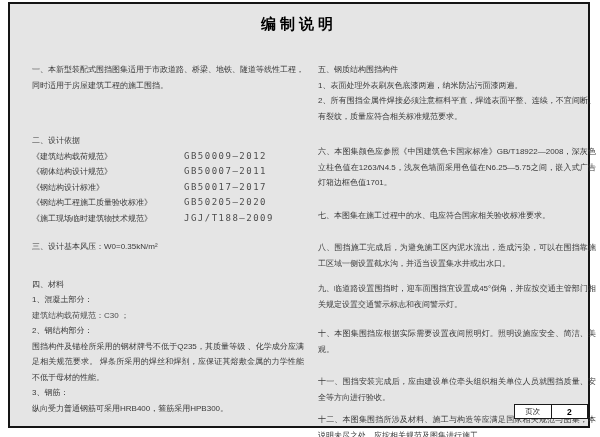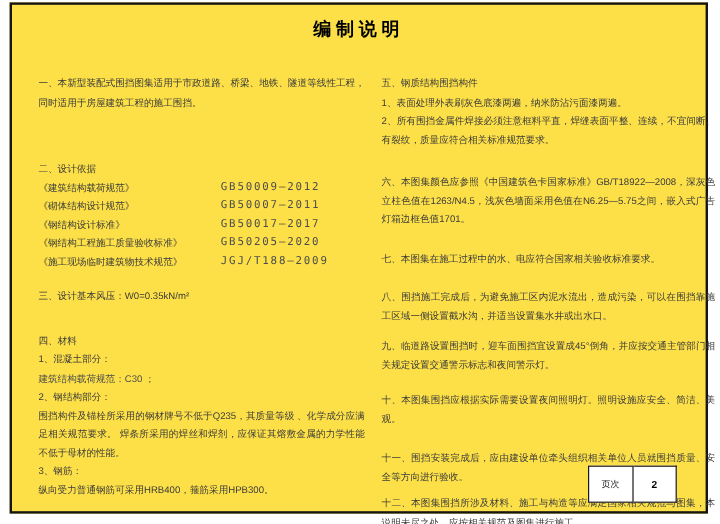--- a/index.html
+++ b/index.html
@@ -3,21 +3,21 @@
 <meta charset="utf-8">
 <style>
   html,body{margin:0;padding:0;}
   body{
     width:600px;height:437px;position:relative;background:#ffffff;
     font-family:"Liberation Sans","DejaVu Sans",sans-serif;
     color:#2f2f2f;overflow:hidden;
   }
   .sheet{
     position:absolute;left:8px;top:2px;width:582px;height:426px;
-    border:2px solid #151515;background:#fde047;box-sizing:border-box;
+    border:2px solid #151515;background:#e5e5e5;box-sizing:border-box;
   }
   .title{
     position:absolute;left:0;top:11px;width:100%;text-align:center;
     font-size:15px;font-weight:bold;letter-spacing:4px;color:#000;
   }
   .col{
     position:absolute;top:46px;font-size:8px;line-height:15.5px;
     color:#3a3a3a;text-align:justify;margin-top:12px;
   }
   .col-left{left:22px;width:272px;}
@@ -33,21 +33,21 @@
   .gap10{margin-top:10px;}
   .gap7{margin-top:7px;}
   .std-row{display:flex;}
   .std-label{width:152px;flex:none;}
   .std-code{
     flex:1;color:#4d4d4d;font-size:9px;letter-spacing:1.5px;
     font-family:"DejaVu Sans Mono","Liberation Mono",monospace;
   }
   .cadish{color:#4d4d4d;}
   .pagebox{
-    position:absolute;right:24px;bottom:7px;width:74px;height:31px;
+    position:absolute;right:0;bottom:7px;width:74px;height:15px;
     display:flex;background:#fff;
   }
   .pagebox .cell{
     border:1px solid #1a1a1a;box-sizing:border-box;flex:1;
     display:flex;align-items:center;justify-content:center;
     font-size:7.5px;color:#222;
   }
   .pagebox .cell + .cell{border-left:none;}
   .pagebox .num{font-weight:bold;font-size:8.5px;color:#000;}
 </style>

